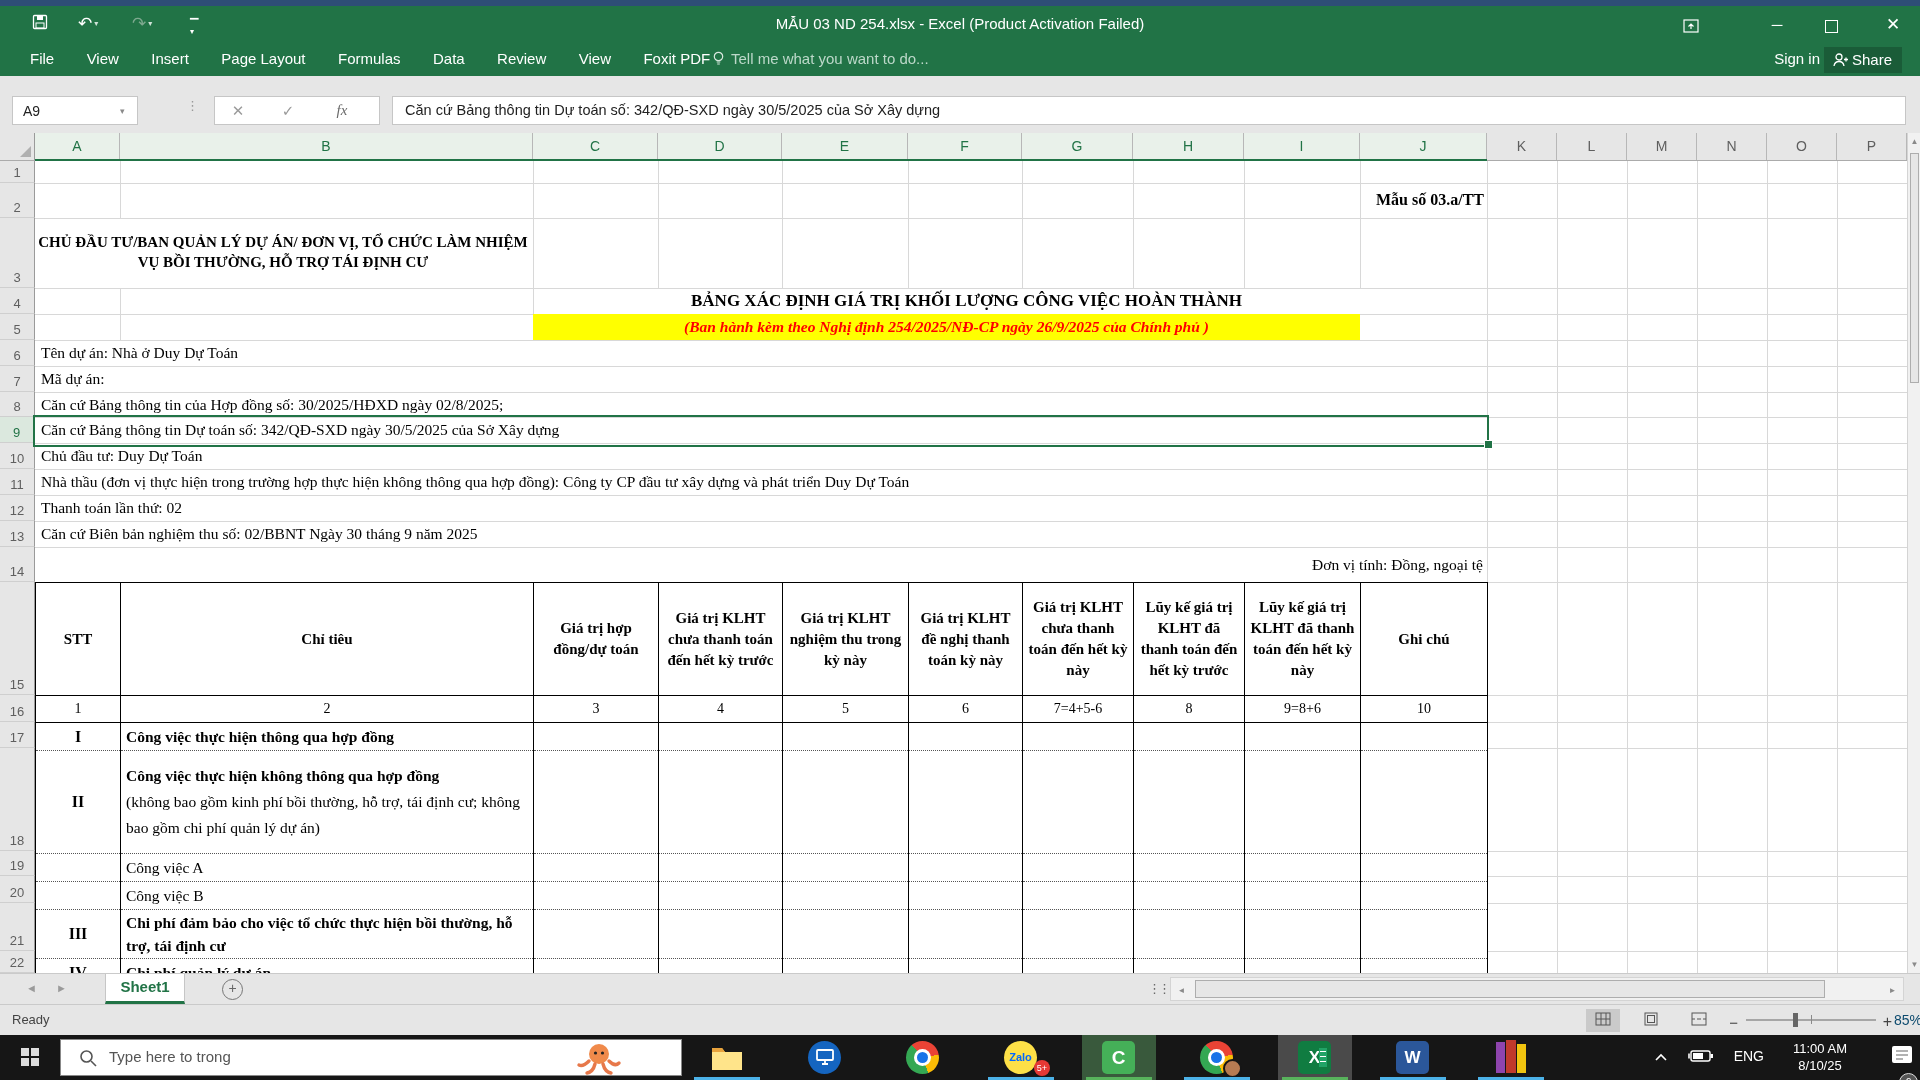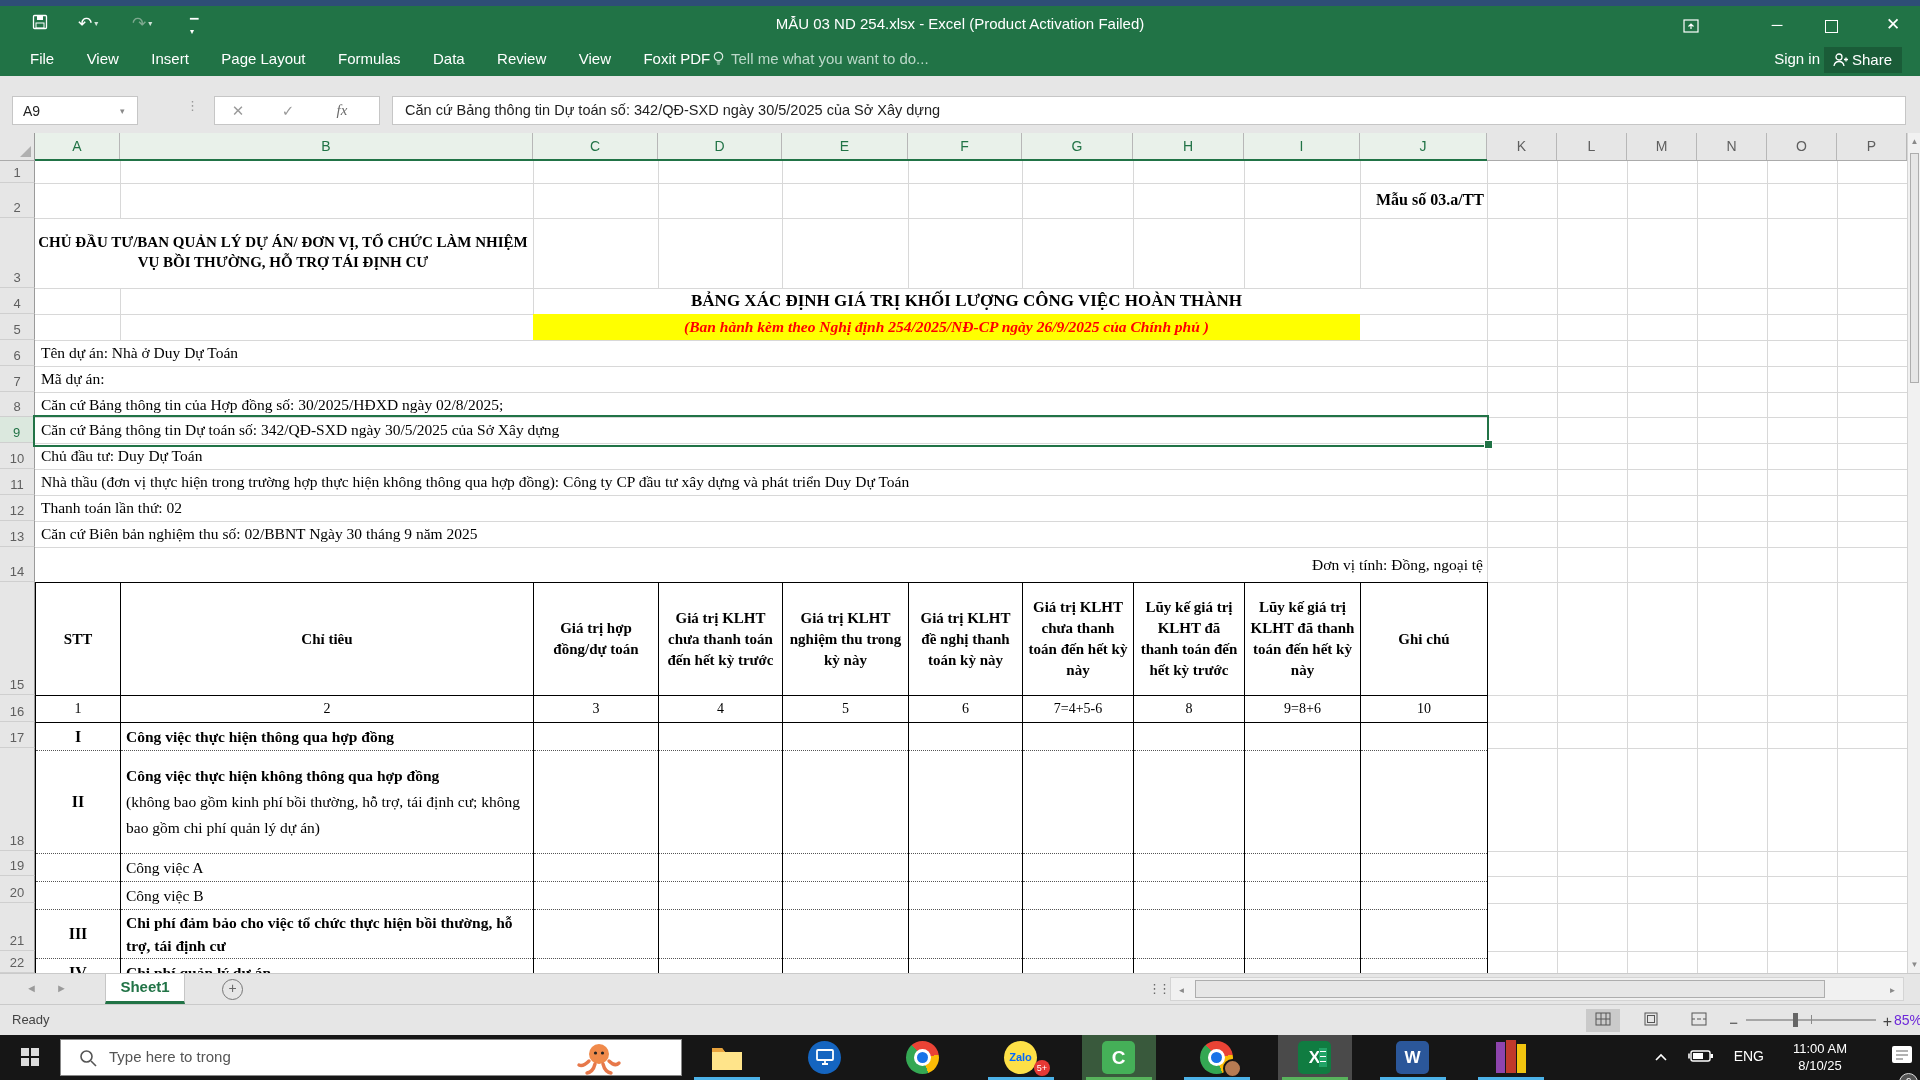--- a/index.html
+++ b/index.html
@@ -69,21 +69,21 @@
   
   #statusbar{left:0;top:1004px;width:1920px;height:31px;background:#e6e6e6;border-top:1px solid #cacaca;box-sizing:border-box;color:#444;}
   #status-ready{position:absolute;left:12px;top:7px;font-size:13px;}
   .viewbtn{position:absolute;top:4px;width:34px;height:23px;text-align:center;padding-top:3px;box-sizing:border-box;}
   .viewbtn.active{background:#cacaca;}
   #zoom-out{position:absolute;top:9px;font-size:15px;color:#444;}
   #zoom-track{position:absolute;top:14px;width:130px;height:2px;background:#a6a6a6;}
   #zoom-tick{position:absolute;top:10px;width:1px;height:9px;background:#8a8a8a;}
   #zoom-handle{position:absolute;top:8px;width:5px;height:14px;background:#666;}
   #zoom-in{position:absolute;top:8px;font-size:16px;color:#444;}
-  #zoom-pct{position:absolute;top:7px;font-size:14px;color:#6d28d9;}
+  #zoom-pct{position:absolute;top:7px;font-size:14px;color:#0c4a6e;}
   
   #taskbar{left:0;top:1035px;width:1920px;height:45px;background:#161616;}
   #start-btn{left:0;top:0;width:60px;height:45px;}
   .win-sq{position:absolute;width:8px;height:8px;background:#ddd;}
   #tb-search{left:60px;top:4px;width:622px;height:37px;background:#fff;border:1px solid #888;box-sizing:border-box;}
   #tb-search-text{position:absolute;left:48px;top:8px;color:#555;font-size:15px;}
   .tb-btn{position:absolute;top:0;width:74px;height:45px;}
   .tb-ico{position:absolute;left:19px;top:5px;width:36px;height:36px;}
   .underline{position:absolute;left:4px;bottom:0;width:66px;height:3px;background:#4cb2e8;}
   .underline.green{background:#58b35c;}

